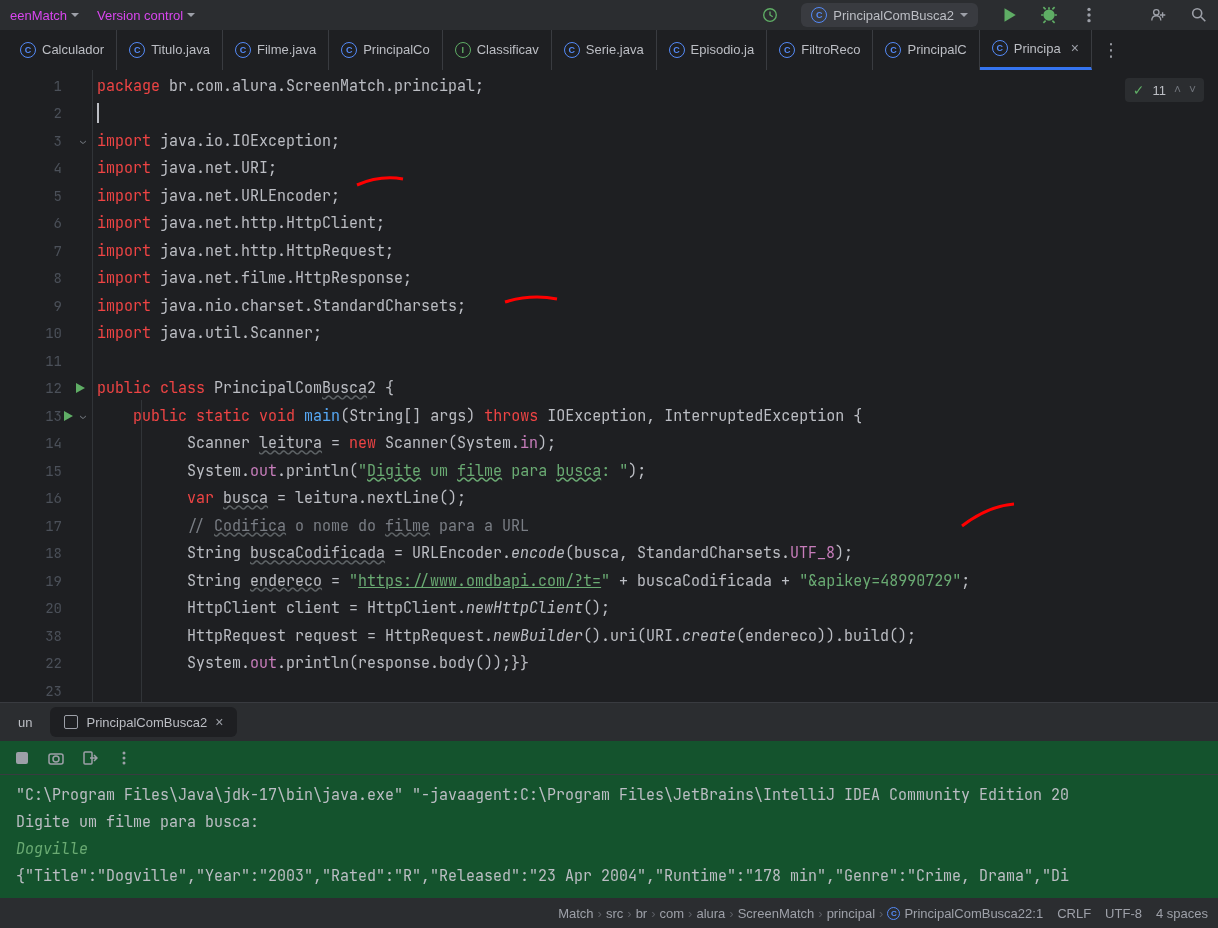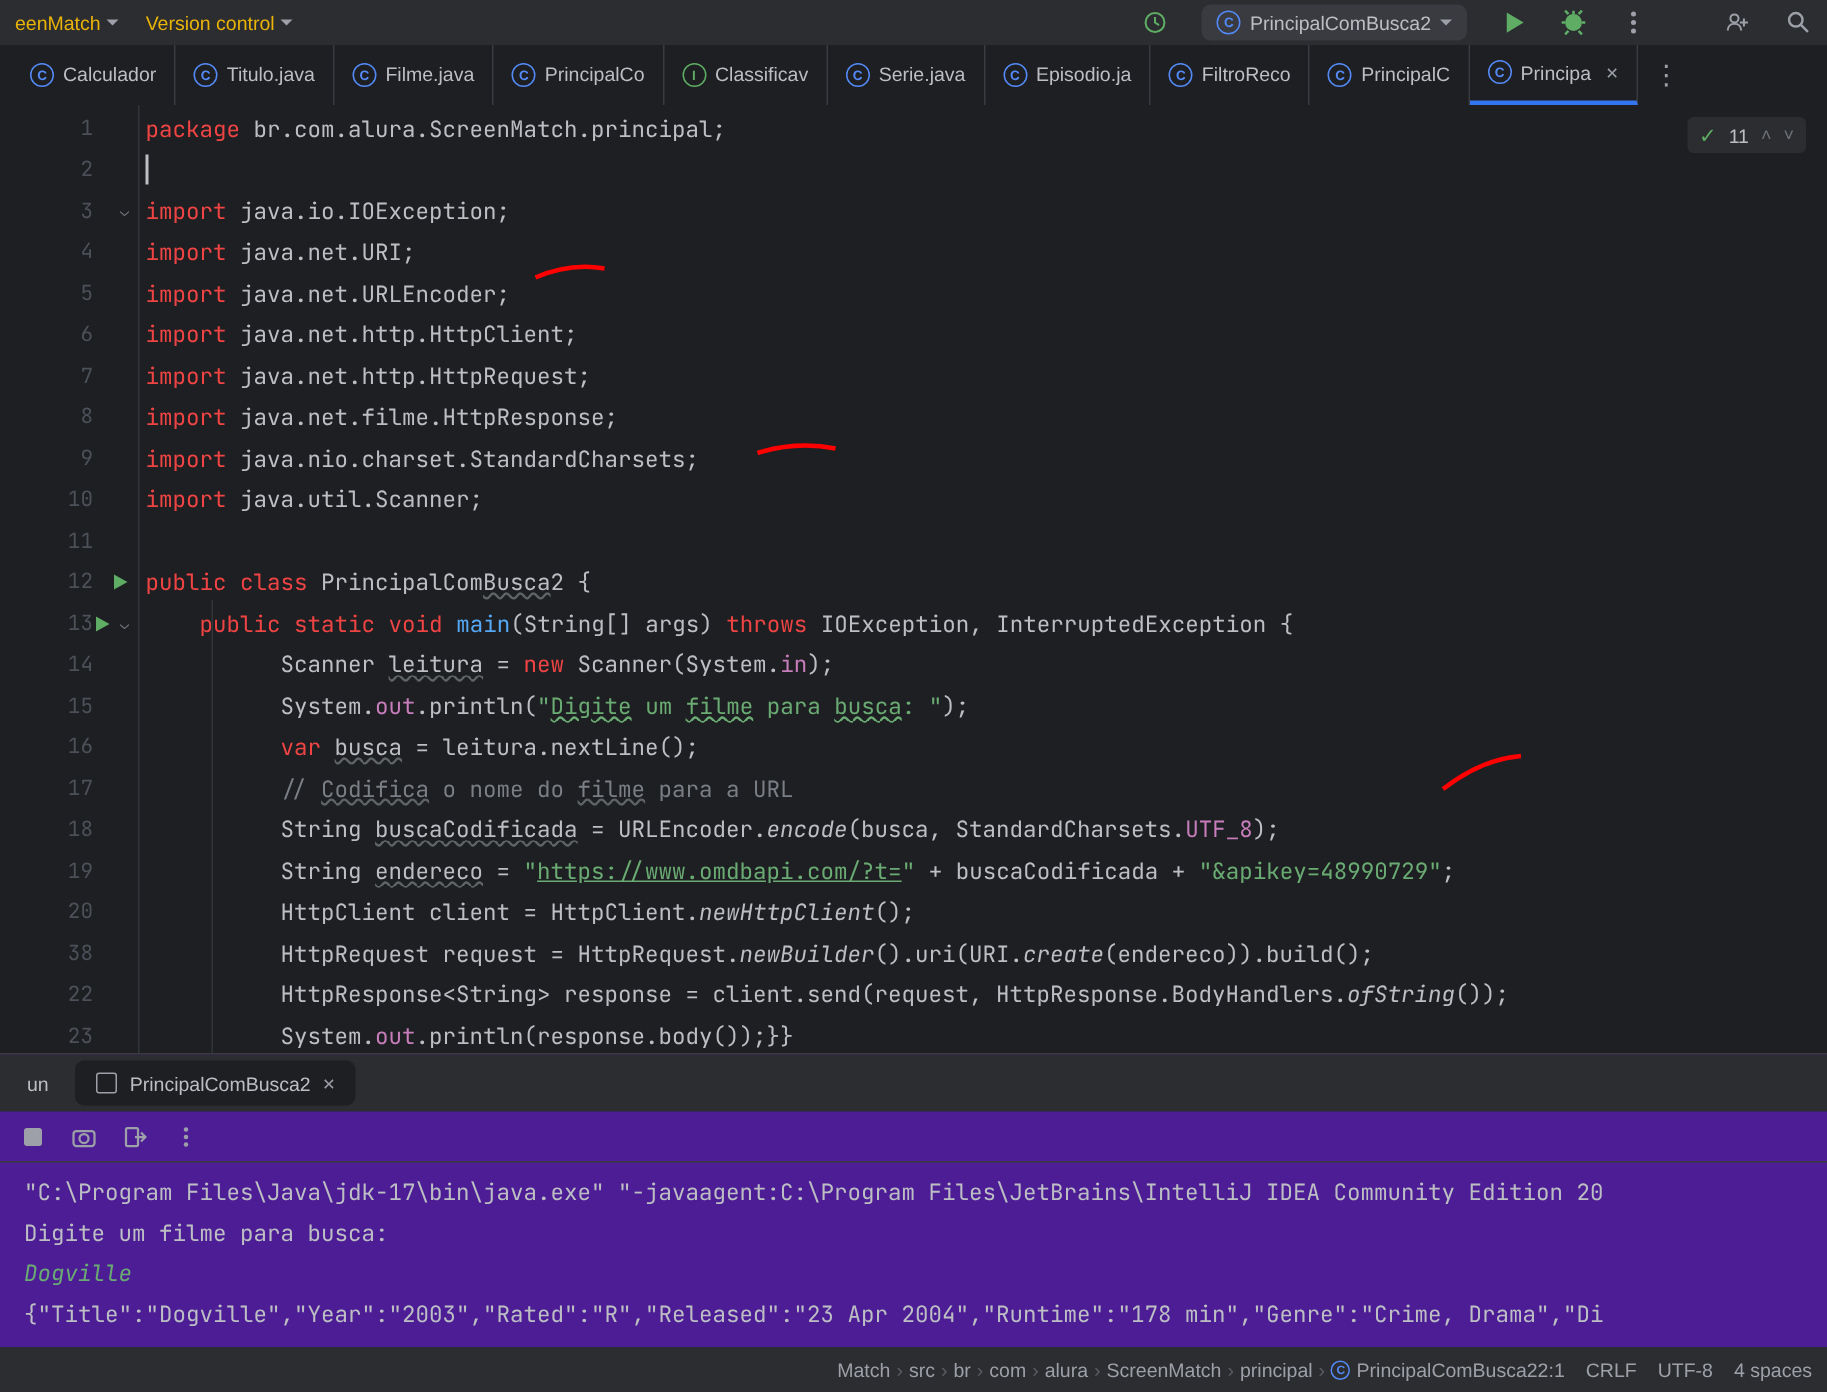--- a/index.html
+++ b/index.html
@@ -1,19 +1,19 @@
 <!DOCTYPE html>
 <html><head>
 <meta charset="utf-8">
 <style>
 *{margin:0;padding:0;box-sizing:border-box}
 body{background:#1e1f22;color:#bcbec4;font-family:'Segoe UI',Arial,sans-serif;font-size:13px;width:1218px;height:928px;overflow:hidden;position:relative}
 .topbar{height:30px;display:flex;align-items:center;padding:0 10px;justify-content:space-between;background:#2b2d30}
 .topbar-left{display:flex;align-items:center;gap:18px}
-.topbar-item{color:#eab308;display:flex;align-items:center;gap:4px;cursor:pointer}
+.topbar-item{color:#d946ef;display:flex;align-items:center;gap:4px;cursor:pointer}
 .topbar-right{display:flex;align-items:center;gap:22px}
 .chevron-down{width:0;height:0;border-left:4px solid transparent;border-right:4px solid transparent;border-top:4px solid #9da0a8}
 .icon{width:18px;height:18px;display:inline-flex;align-items:center;justify-content:center}
 .tabs{height:40px;display:flex;align-items:center;background:#1e1f22;border-bottom:1px solid #1e1f22;padding-left:8px}
 .tab{height:40px;padding:0 12px;display:flex;align-items:center;gap:6px;color:#bcbec4;cursor:pointer;border-right:1px solid #393b40;font-size:13px}
 .tab.active{border-bottom:3px solid #3574f0;background:#1e1f22}
 .tab-icon{width:16px;height:16px;border:1.5px solid #548af7;border-radius:50%;display:flex;align-items:center;justify-content:center;font-size:9px;color:#548af7;font-weight:bold}
 .tab-icon.green{border-color:#5fad65;color:#5fad65}
 .tab-close{color:#9da0a8;font-size:14px;margin-left:4px}
 .tab-more{padding:0 10px;color:#9da0a8;font-size:18px;cursor:pointer}
@@ -31,21 +31,21 @@
 .fld{color:#c77dbb;}
 .ita{font-style:italic}
 .wavy{text-decoration:underline;text-decoration-style:wavy;text-decoration-color:#5e6366}
 .cursor-line{border-left:2px solid #bcbec4;height:20px}
 .inspection{position:absolute;top:8px;right:14px;display:flex;align-items:center;gap:8px;background:#2b2d30;padding:4px 8px;border-radius:4px}
 .check{color:#5fad65;font-size:14px}
 .insp-num{color:#bcbec4;font-size:13px}
 .insp-chev{color:#6f737a;font-size:12px}
 .annotation{position:absolute;pointer-events:none}
 .red-mark{stroke:#ff0000;stroke-width:3;fill:none}
-.run-panel{height:196px;background:#4c1d95;border-top:1px solid #393b40}
+.run-panel{height:196px;background:#14532d;border-top:1px solid #393b40}
 .run-tabs{height:38px;display:flex;align-items:center;padding-left:6px;background:#2b2d30}
 .run-tab-label{color:#bcbec4;padding:0 12px;height:38px;display:flex;align-items:center;font-size:13px}
 .run-tab{height:30px;padding:0 14px;display:flex;align-items:center;gap:8px;background:#1e1f22;border-radius:6px;margin-left:6px}
 .run-tab-icon{width:14px;height:14px;border:1.5px solid #9da0a8;border-radius:2px}
 .run-tab-close{color:#9da0a8;font-size:14px}
 .run-toolbar{height:34px;display:flex;align-items:center;gap:18px;padding-left:14px;border-bottom:1px solid #393b40}
 .run-tb-icon{width:16px;height:16px;color:#9da0a8}
 .run-output{padding:10px 16px;font-family:'JetBrains Mono',Consolas,monospace;font-size:15px;color:#bcbec4;overflow:hidden}
 .run-output-line{height:27px;white-space:pre}
 .input-text{color:#6aab73;font-style:italic}
@@ -246,21 +246,20 @@
     <div class="code-line"><span class="kw">public</span><span> </span><span class="kw">class</span><span> PrincipalCom</span><span class="wavy">Busca</span><span>2 {</span></div>
     <div class="code-line"><span>    </span><span class="kw">public</span><span> </span><span class="kw">static</span><span> </span><span class="kw">void</span><span> </span><span class="fn">main</span><span>(String[] args) </span><span class="kw">throws</span><span> IOException, InterruptedException {</span></div>
     <div class="code-line"><span>          </span><span>Scanner </span><span class="wavy">leitura</span><span> = </span><span class="kw">new</span><span> Scanner(System.</span><span class="fld">in</span><span>);</span></div>
     <div class="code-line"><span>          </span><span>System.</span><span class="fld">out</span><span>.println(</span><span class="str">"</span><span class="str wavy" style="text-decoration-color:#6aab73">Digite</span><span class="str"> um </span><span class="str wavy" style="text-decoration-color:#6aab73">filme</span><span class="str"> para </span><span class="str wavy" style="text-decoration-color:#6aab73">busca</span><span class="str">: "</span><span>);</span></div>
     <div class="code-line"><span>          </span><span class="kw">var</span><span> </span><span class="wavy">busca</span><span> = leitura.nextLine();</span></div>
     <div class="code-line"><span>          </span><span class="com">// </span><span class="com wavy">Codifica</span><span class="com"> o nome do </span><span class="com wavy">filme</span><span class="com"> para a URL</span></div>
     <div class="code-line"><span>          </span><span>String </span><span class="wavy">buscaCodificada</span><span> = URLEncoder.</span><span class="ita">encode</span><span>(busca, StandardCharsets.</span><span class="fld">UTF_8</span><span>);</span></div>
     <div class="code-line"><span>          </span><span>String </span><span class="wavy">endereco</span><span> = </span><span class="str">"</span><span class="str" style="text-decoration:underline">https://www.omdbapi.com/?t=</span><span class="str">"</span><span> + buscaCodificada + </span><span class="str">"&amp;apikey=48990729"</span><span>;</span></div>
     <div class="code-line"><span>          </span><span>HttpClient client = HttpClient.</span><span class="ita">newHttpClient</span><span>();</span></div>
     <div class="code-line"><span>          </span><span>HttpRequest request = HttpRequest.</span><span class="ita">newBuilder</span><span>().uri(URI.</span><span class="ita">create</span><span>(endereco)).build();</span></div>
-    <div class="code-line"><span>          </span><span>HttpResponse&lt;String&gt; response = client.send(request, HttpResponse.BodyHandlers.</span><span class="ita">ofString</span><span>());</span></div>
     <div class="code-line"><span>          </span><span>System.</span><span class="fld">out</span><span>.println(response.body());}}</span></div>
     <div class="vline" style="left:48px;top:330px;height:302px"></div>
     <svg class="annotation" style="left:262px;top:103px" width="50" height="16">
         <path d="M2 12 Q25 2 48 6" class="red-mark"></path>
       </svg>
     <svg class="annotation" style="left:410px;top:222px" width="56" height="14">
         <path d="M2 10 Q28 2 54 7" class="red-mark"></path>
       </svg>
     <svg class="annotation" style="left:865px;top:432px" width="60" height="28">
         <path d="M4 24 Q30 4 56 2" class="red-mark"></path>

